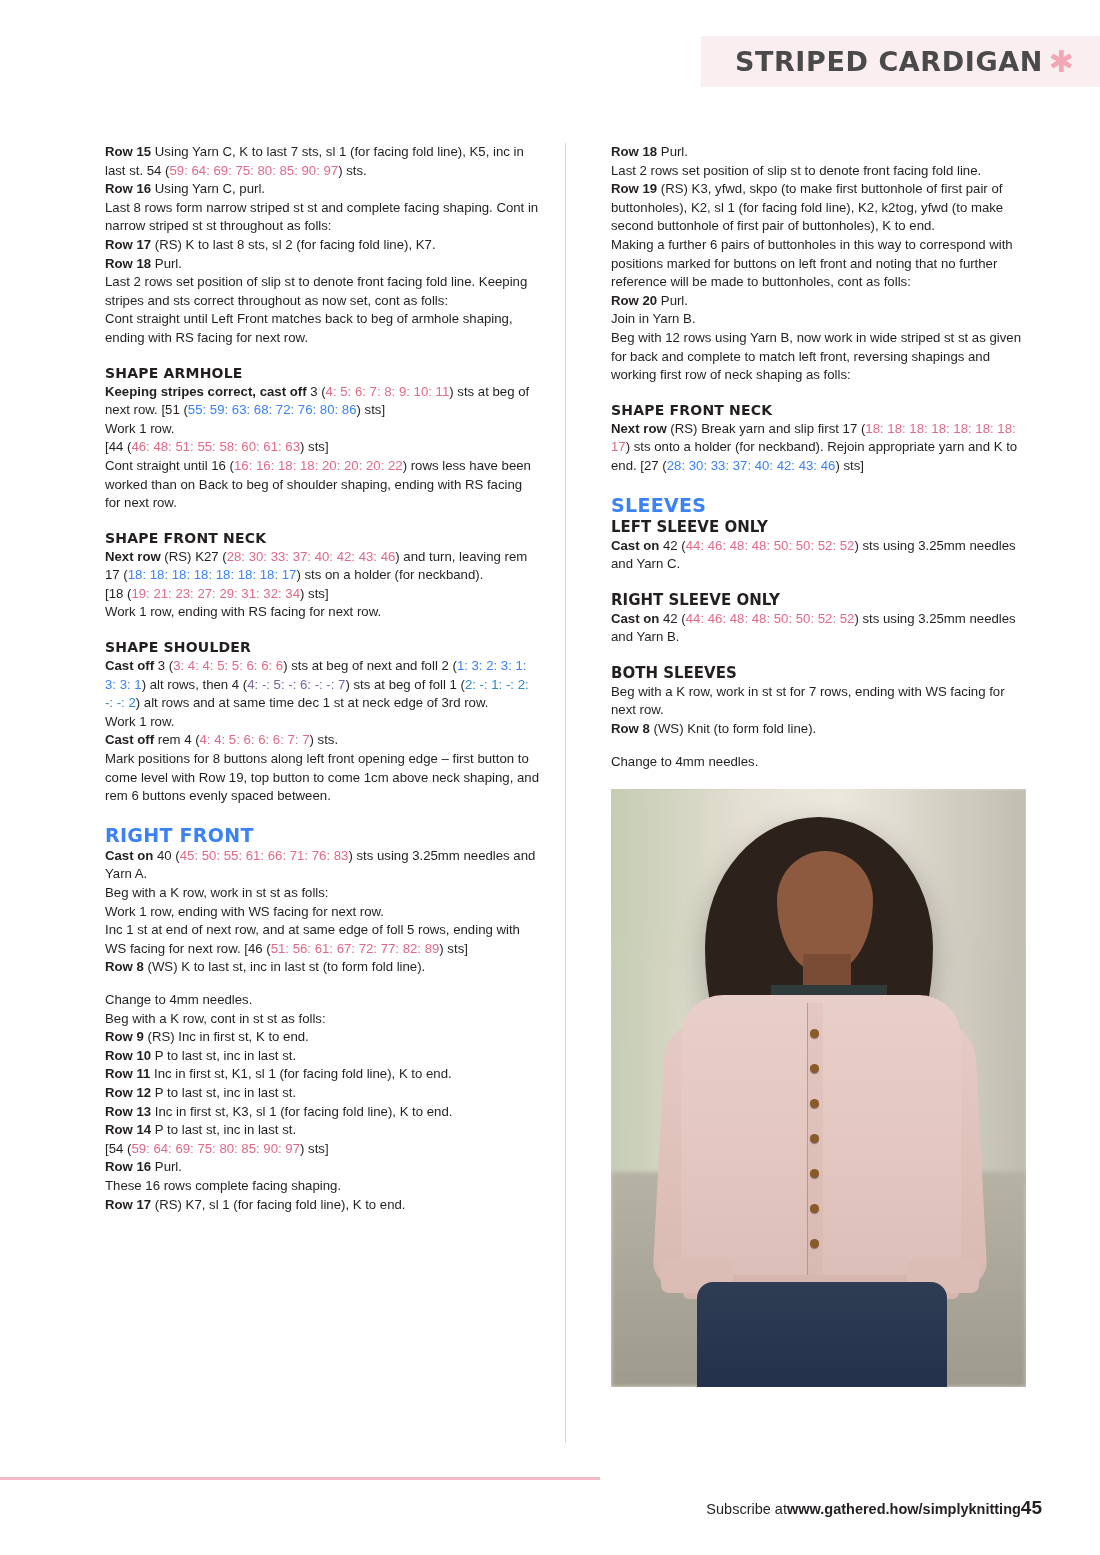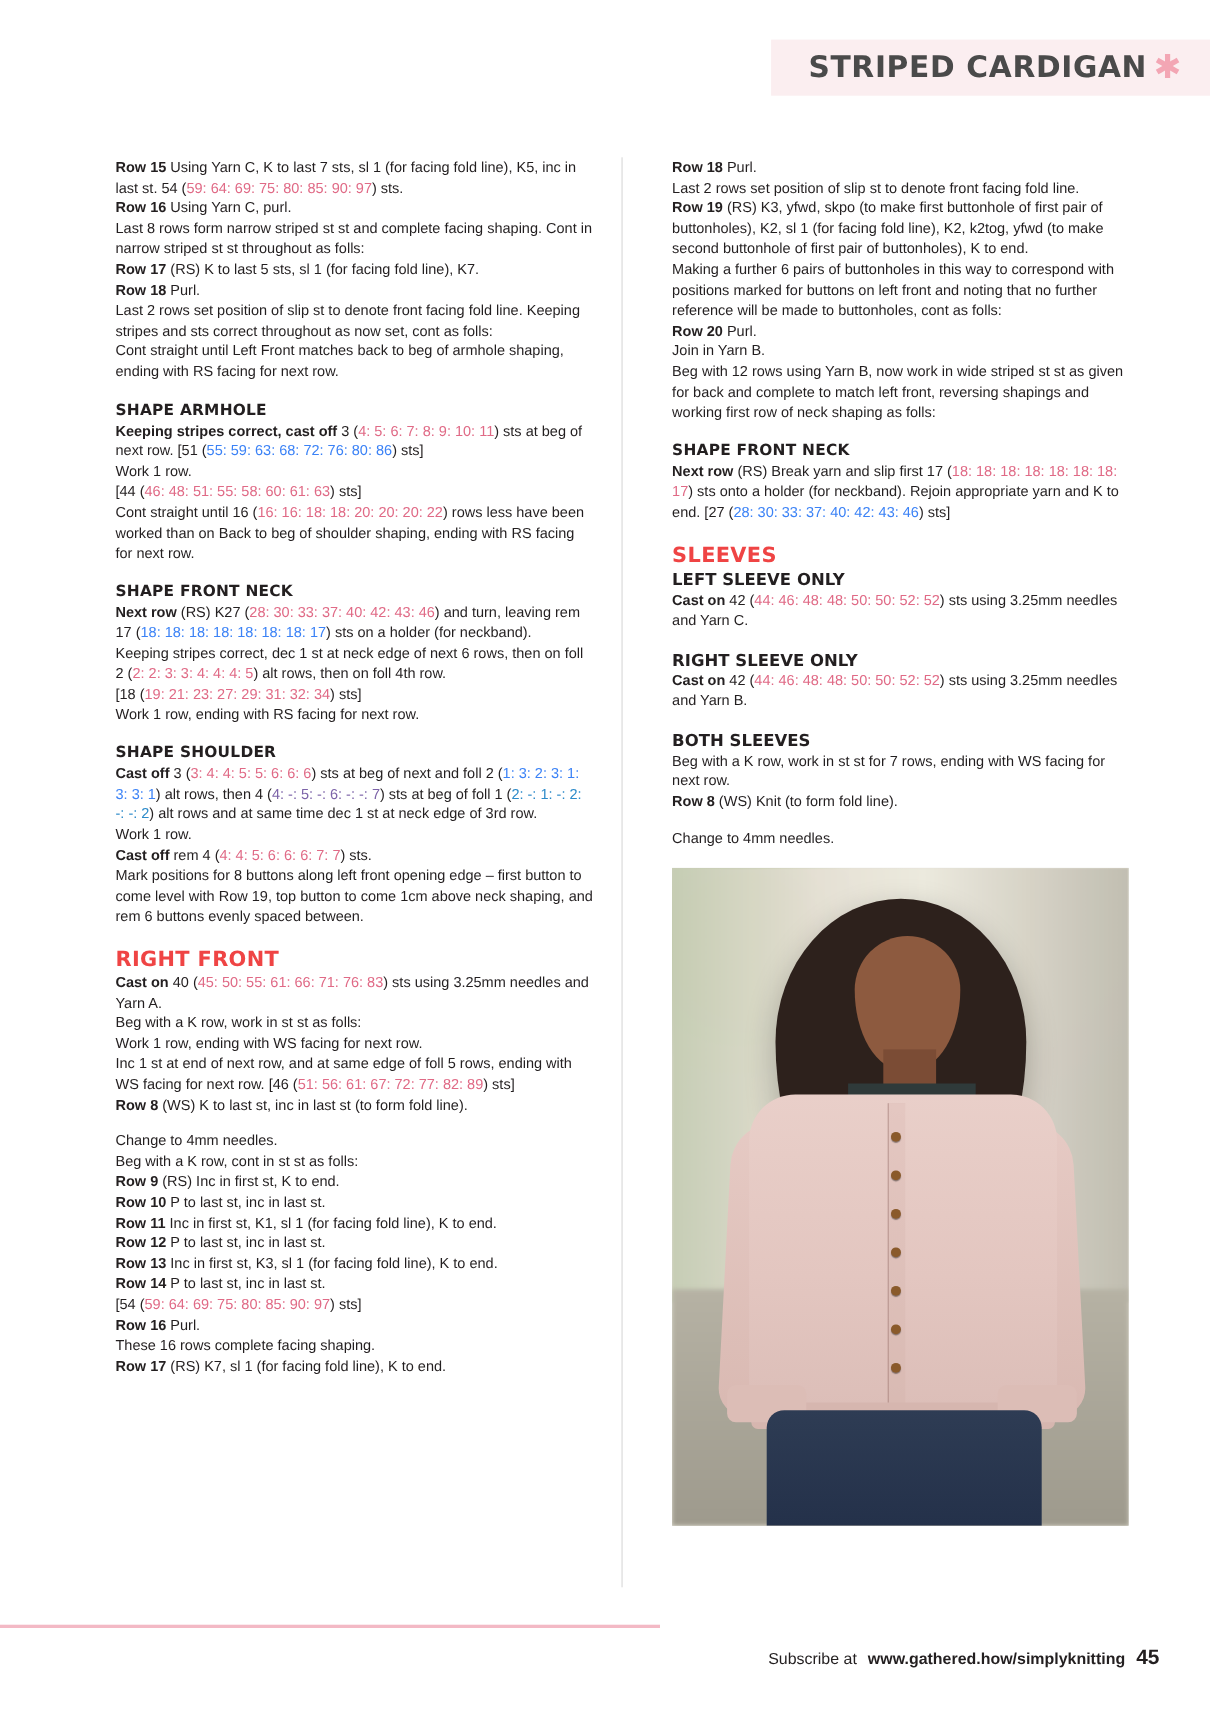--- a/index.html
+++ b/index.html
@@ -66,21 +66,21 @@
     font-size:14px;
     font-weight:bold;
     letter-spacing:0.2px;
     margin:17px 0 2px 0;
     color:#231f20;
     font-family:"DejaVu Sans", sans-serif;
   }
   h2.pink {
     font-size:19px;
     font-weight:bold;
-    color:#ef4444;
+    color:#3b82f6;
     margin:18px 0 1px 0;
     letter-spacing:0.3px;
     font-family:"DejaVu Sans", sans-serif;
   }
   h3.sub {
     font-size:15px;
     font-weight:bold;
     margin:2px 0 1px 0;
     font-family:"DejaVu Sans", sans-serif;
   }
@@ -195,24 +195,24 @@
 
   
   .footer-rule {
     position:absolute;
     left:0; bottom:75px;
     width:600px; height:3px;
     background:#f3b9c5;
   }
   .footer {
     position:absolute;
-    right:46px; bottom:36px;
+    right:58px; bottom:36px;
     font-size:14.5px;
     color:#231f20;
-    display:flex; align-items:baseline; gap:10px;
+    display:flex; align-items:baseline; gap:0;
   }
   .footer .url { font-weight:bold; }
   .page-num { font-size:19px; font-weight:bold; }
 </style>
 </head>
 <body>
 
 <div class="header-tab">
   <span class="header-title">STRIPED CARDIGAN</span>
   <span class="asterisk-icon">✱</span>
@@ -221,36 +221,35 @@
 <div class="columns">
 
   <div class="col col-left">
 
     <p class="body"><span class="b">Row 15</span><span> Using Yarn C, K to last 7 sts, sl 1 (for facing fold line), K5, inc in last st. 54 (</span><span class="s2">59: 64: 69: 75: 80: 85: 90: 97</span><span>) sts.</span></p>
 
     <p class="body"><span class="b">Row 16</span><span> Using Yarn C, purl.</span></p>
 
     <p class="body">Last 8 rows form narrow striped st st and complete facing shaping. Cont in narrow striped st st throughout as folls:</p>
 
-    <p class="body"><span class="b">Row 17</span><span> (RS) K to last 5 sts, sl 1 (for facing fold line), K7.</span></p>
+    <p class="body"><span class="b">Row 17</span><span> (RS) K to last 8 sts, sl 2 (for facing fold line), K7.</span></p>
 
     <p class="body"><span class="b">Row 18</span><span> Purl.</span></p>
 
     <p class="body">Last 2 rows set position of slip st to denote front facing fold line. Keeping stripes and sts correct throughout as now set, cont as folls:</p>
     <p class="body">Cont straight until Left Front matches back to beg of armhole shaping, ending with RS facing for next row.</p>
 
     <h2 class="section">SHAPE ARMHOLE</h2>
     <p class="body"><span class="b">Keeping stripes correct, cast off</span><span> 3 (</span><span class="s2">4: 5: 6: 7: 8: 9: 10: 11</span><span>) sts at beg of next row. [51 (</span><span class="s3">55: 59: 63: 68: 72: 76: 80: 86</span><span>) sts]</span></p>
     <p class="body">Work 1 row.</p>
     <p class="body"><span>[44 (</span><span class="s2">46: 48: 51: 55: 58: 60: 61: 63</span><span>) sts]</span></p>
     <p class="body"><span>Cont straight until 16 (</span><span class="s2">16: 16: 18: 18: 20: 20: 20: 22</span><span>) rows less have been worked than on Back to beg of shoulder shaping, ending with RS facing for next row.</span></p>
 
     <h2 class="section">SHAPE FRONT NECK</h2>
     <p class="body"><span class="b">Next row</span><span> (RS) K27 (</span><span class="s2">28: 30: 33: 37: 40: 42: 43: 46</span><span>) and turn, leaving rem 17 (</span><span class="s3">18: 18: 18: 18: 18: 18: 18: 17</span><span>) sts on a holder (for neckband).</span></p>
-    <p class="body"><span>Keeping stripes correct, dec 1 st at neck edge of next 6 rows, then on foll 2 (</span><span class="s2">2: 2: 3: 3: 4: 4: 4: 5</span><span>) alt rows, then on foll 4th row.</span></p>
     <p class="body"><span>[18 (</span><span class="s2">19: 21: 23: 27: 29: 31: 32: 34</span><span>) sts]</span></p>
     <p class="body">Work 1 row, ending with RS facing for next row.</p>
 
     <h2 class="section">SHAPE SHOULDER</h2>
     <p class="body"><span class="b">Cast off</span><span> 3 (</span><span class="s2">3: 4: 4: 5: 5: 6: 6: 6</span><span>) sts at beg of next and foll 2 (</span><span class="s3">1: 3: 2: 3: 1: 3: 3: 1</span><span>) alt rows, then 4 (</span><span class="s4">4: -: 5: -: 6: -: -: 7</span><span>) sts at beg of foll 1 (</span><span class="s5">2: -: 1: -: 2: -: -: 2</span><span>) alt rows and at same time dec 1 st at neck edge of 3rd row.</span></p>
     <p class="body">Work 1 row.</p>
     <p class="body"><span class="b">Cast off</span><span> rem 4 (</span><span class="s2">4: 4: 5: 6: 6: 6: 7: 7</span><span>) sts.</span></p>
     <p class="body">Mark positions for 8 buttons along left front opening edge – first button to come level with Row 19, top button to come 1cm above neck shaping, and rem 6 buttons evenly spaced between.</p>
 
     <h2 class="pink">RIGHT FRONT</h2>

